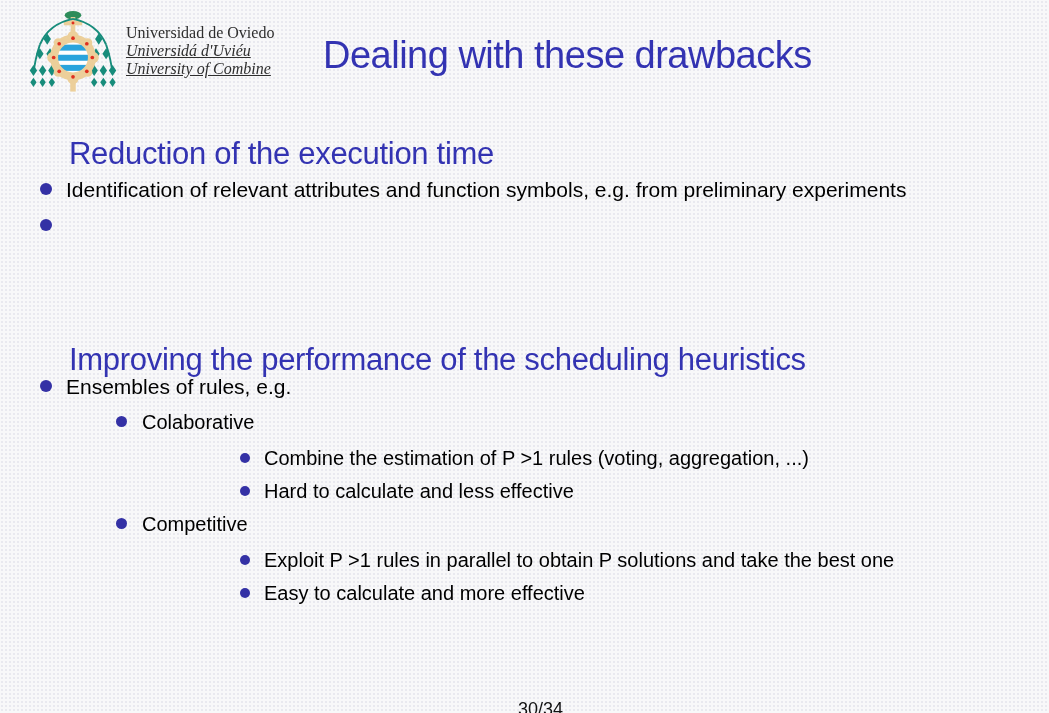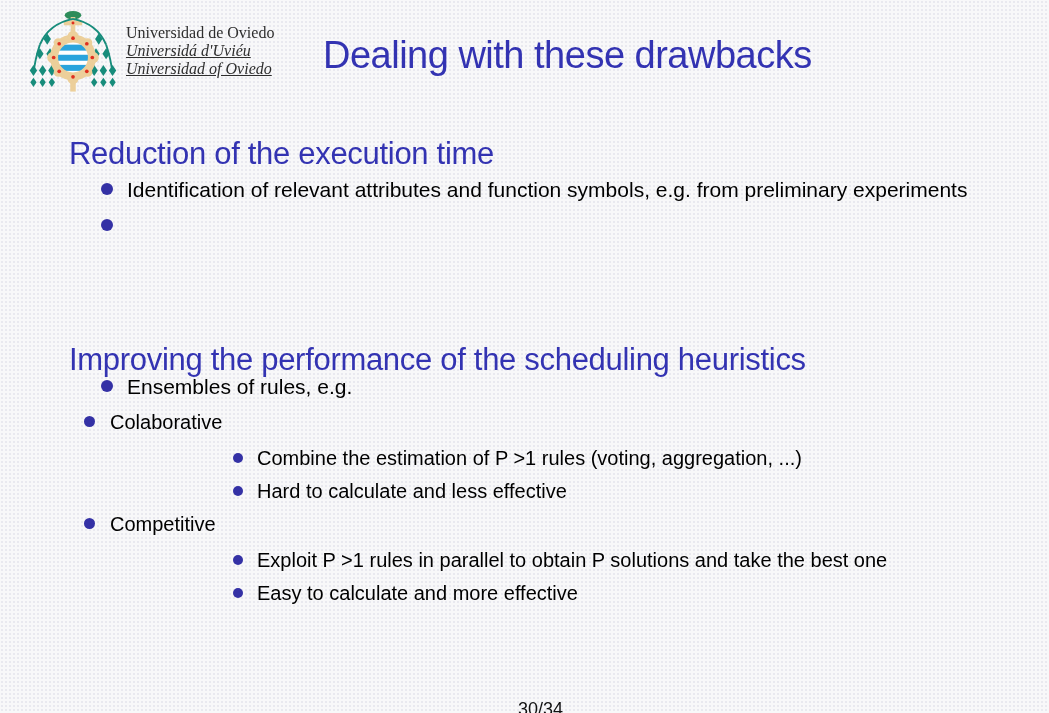--- a/index.html
+++ b/index.html
@@ -34,25 +34,25 @@
   }
   #heading-1{top:124px;}
   #heading-2{top:330px;}
   .list{position:absolute;left:0;width:1005px;}
   #list-1{top:176px;}
   #list-2{top:373px;}
   .li{display:flex;align-items:flex-start;margin-bottom:9px;}
   .li .dot{
     flex:0 0 auto;border-radius:50%;background:#3431a5;
   }
-  .lvl1{padding-left:101px;font-size:21px;line-height:27px;}
+  .lvl1{padding-left:40px;font-size:21px;line-height:27px;}
   .lvl1 .dot{width:12px;height:12px;margin:7px 14px 0 0;}
-  .lvl2{padding-left:84px;font-size:20px;line-height:27px;margin-top:3px;}
+  .lvl2{padding-left:116px;font-size:20px;line-height:27px;margin-top:3px;}
   .lvl2 .dot{width:11px;height:11px;margin:7px 15px 0 0;}
-  .lvl3{padding-left:233px;font-size:20px;line-height:27px;margin-bottom:6px;}
+  .lvl3{padding-left:233px;font-size:20px;line-height:27px;margin-bottom:6px;margin-left:7px;}
   .lvl3 .dot{width:10px;height:10px;margin:8px 14px 0 0;}
   .page-number{
     position:absolute;left:518px;top:699px;
     font-size:18px;color:#111;
   }
 </style>
 </head>
 <body>
 
 <div class="slide">
@@ -125,21 +125,21 @@
       <circle cx="35" cy="37" r="2"></circle>
         <circle cx="65" cy="37" r="2"></circle>
       <circle cx="35" cy="67" r="2"></circle>
         <circle cx="65" cy="67" r="2"></circle>
     </g>
   </svg>
 
   <div class="logo-text">
     <div class="l1">Universidad de Oviedo</div>
     <div class="l2">Universidá d'Uviéu</div>
-    <div class="l3">Universidad of Oviedo</div>
+    <div class="l3">University of Combine</div>
   </div>
 
   <h1 class="slide-title">Dealing with these drawbacks</h1>
 
   <h2 class="section-heading" id="heading-1">Reduction of the execution time</h2>
 
   <div class="list" id="list-1">
     <div class="li lvl1">
       <span class="dot"></span>
       <div>Identification of relevant attributes and function symbols, e.g. from preliminary experiments</div>

